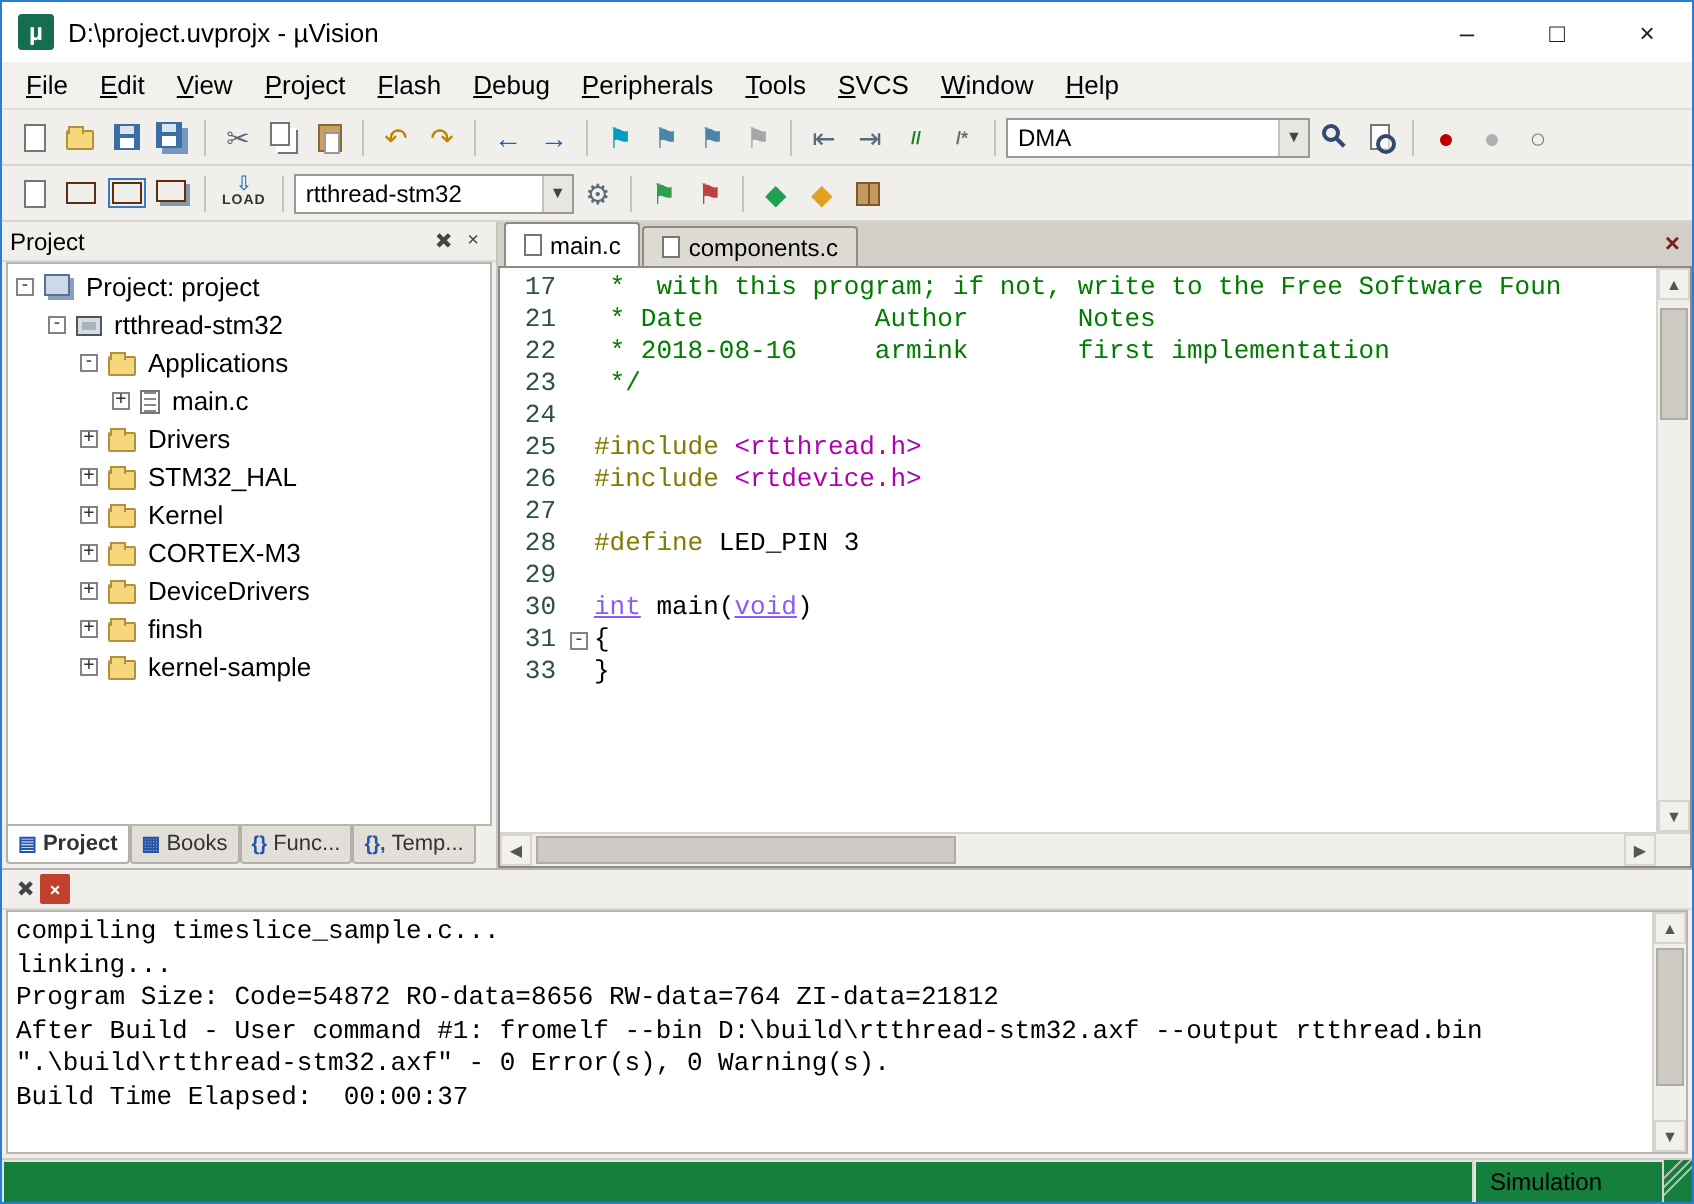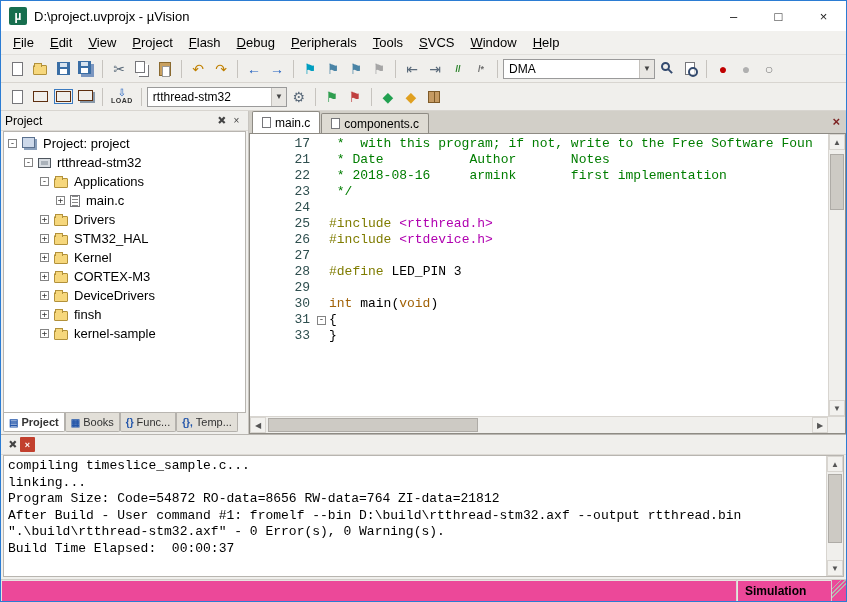--- a/index.html
+++ b/index.html
@@ -95,28 +95,28 @@
   .p-tab .pt-glyph { font-size:10px; color:#2255aa; font-weight:bold; }
 
   
   .editor-area { flex:1; display:flex; flex-direction:column; min-width:0; background:#d2cfc8; }
   .tab-bar { height:22px; flex:none; display:flex; align-items:flex-end; padding-left:3px; position:relative; }
   .e-tab { height:20px; display:flex; align-items:center; gap:4px; padding:0 9px; font-size:12px;
     border:1px solid #8e8b84; border-bottom:none; background:#dedbd3; border-radius:2px 2px 0 0; margin-right:1px; }
   .e-tab.active { background:#fff; height:22px; }
   .tab-close { position:absolute; right:6px; top:3px; color:#7c1f1f; font-weight:bold; font-size:13px; }
   .editor-body { flex:1; display:flex; flex-direction:column; min-height:0; background:#fff; border:1px solid #8e8b84; }
-  .eb-top { flex:1; display:flex; min-height:0;margin-left:32px; }
+  .eb-top { flex:1; display:flex; min-height:0; }
   .code-lines { flex:1; overflow:hidden; padding-top:2px; font-family:"Liberation Mono", monospace; font-size:13px; line-height:16px; }
   .code-line { height:16px; display:flex; white-space:pre; }
   .ln { width:32px; flex:none; text-align:right; color:#2f4f4f; padding-right:4px; }
   .fold { width:15px; flex:none; display:flex; align-items:center; justify-content:center; }
   .fold-box { width:9px; height:9px; border:1px solid #848484; font-size:9px; line-height:7px; text-align:center; color:#333; background:#fff; }
   .code { flex:1; }
-  .cm { color:#007d00; } .pp { color:#7f7c00; } .inc { color:#b000b0; } .kw { color:#a16207; } .tx { color:#000; }
+  .cm { color:#007d00; } .pp { color:#7f7c00; } .inc { color:#b000b0; } .kw { color:#8b5cf6;text-decoration:underline; } .tx { color:#000; }
 
   
   .vscroll { width:17px; flex:none; background:#f0efec; border-left:1px solid #d8d5d0; display:flex; flex-direction:column; }
   .scroll-btn { height:16px; flex:none; display:flex; align-items:center; justify-content:center; font-size:8px; color:#555;
     background:#f2f1ee; border:1px solid #d8d5d0; }
   .scroll-btn.h { width:16px; height:100%; }
   .vtrack { flex:1; position:relative; }
   .vthumb { position:absolute; top:4px; left:1px; right:1px; height:56px; background:#cdcac4; border:1px solid #aeaba6; }
   .vthumb.big { top:2px; height:78%; }
   .hscroll-row { height:17px; flex:none; display:flex; background:#f0efec; border-top:1px solid #d8d5d0; }
@@ -124,21 +124,21 @@
   .hthumb { position:absolute; left:2px; top:1px; bottom:1px; width:210px; background:#cdcac4; border:1px solid #aeaba6; }
   .corner { width:17px; flex:none; background:#f0efec; }
 
   
   .build-panel { height:145px; flex:none; display:flex; flex-direction:column; background:#f0efec; border-top:1px solid #b8b5b0; }
   .build-body { flex:1; display:flex; min-height:0; background:#fff; border:1px solid #b8b5b0; margin:0 2px 2px 2px; }
   .build-lines { flex:1; font-family:"Liberation Mono", monospace; font-size:13px; line-height:16.5px;
     padding:2px 4px; white-space:pre; overflow:hidden; }
 
   
-  .statusbar { height:22px; flex:none; display:flex; align-items:stretch; background:#ec4899; border-top:1px solid #d0cdc8; font-size:12px;font-weight:bold; }
+  .statusbar { height:22px; flex:none; display:flex; align-items:stretch; background:#15803d; border-top:1px solid #d0cdc8; font-size:12px; }
   .sb-fill { flex:1; border-right:1px solid #d8d5d0; box-shadow:inset 1px 1px 0 #e6e4e0; }
   .sb-panel { width:95px; display:flex; align-items:center; padding:0 8px; border-right:1px solid #d8d5d0;
     box-shadow:inset 1px 1px 0 #e6e4e0; }
   .sb-grip { width:14px; background:
     linear-gradient(135deg, transparent 0 6px, #b8b5b0 6px 7px, transparent 7px 9px, #b8b5b0 9px 10px, transparent 10px 12px, #b8b5b0 12px 13px, transparent 13px); }
 </style>
 </head>
 <body>
 
 <div class="window">

